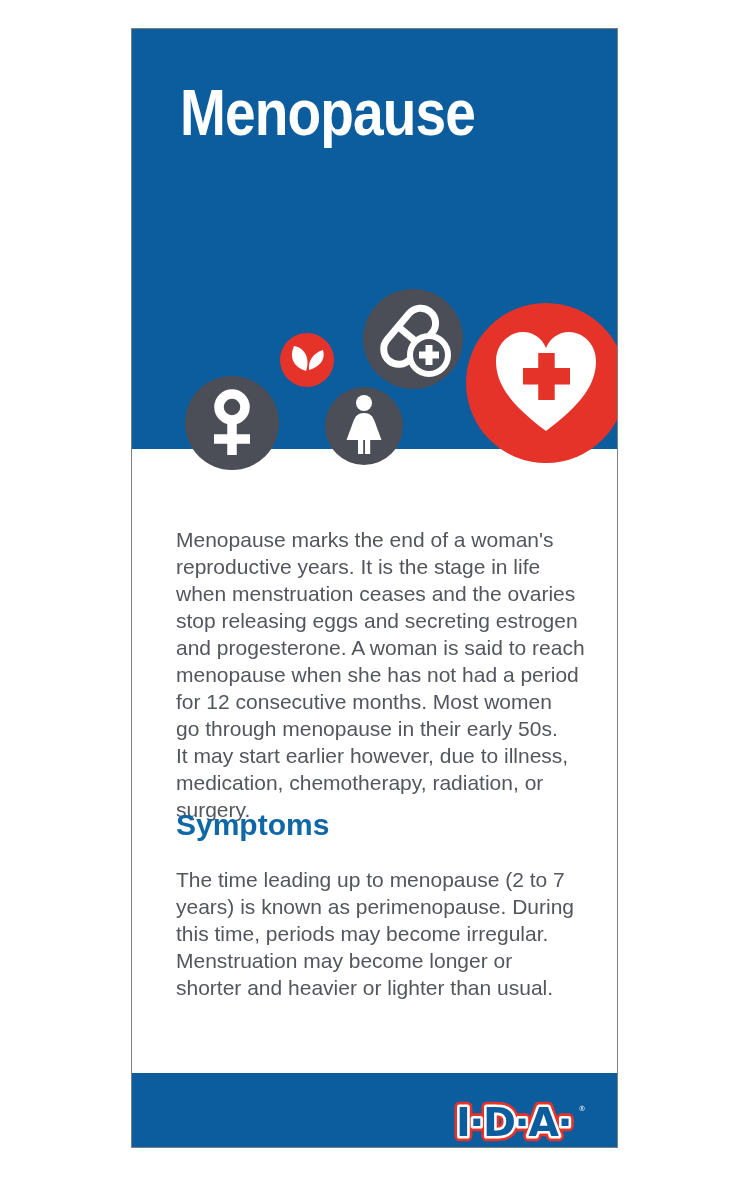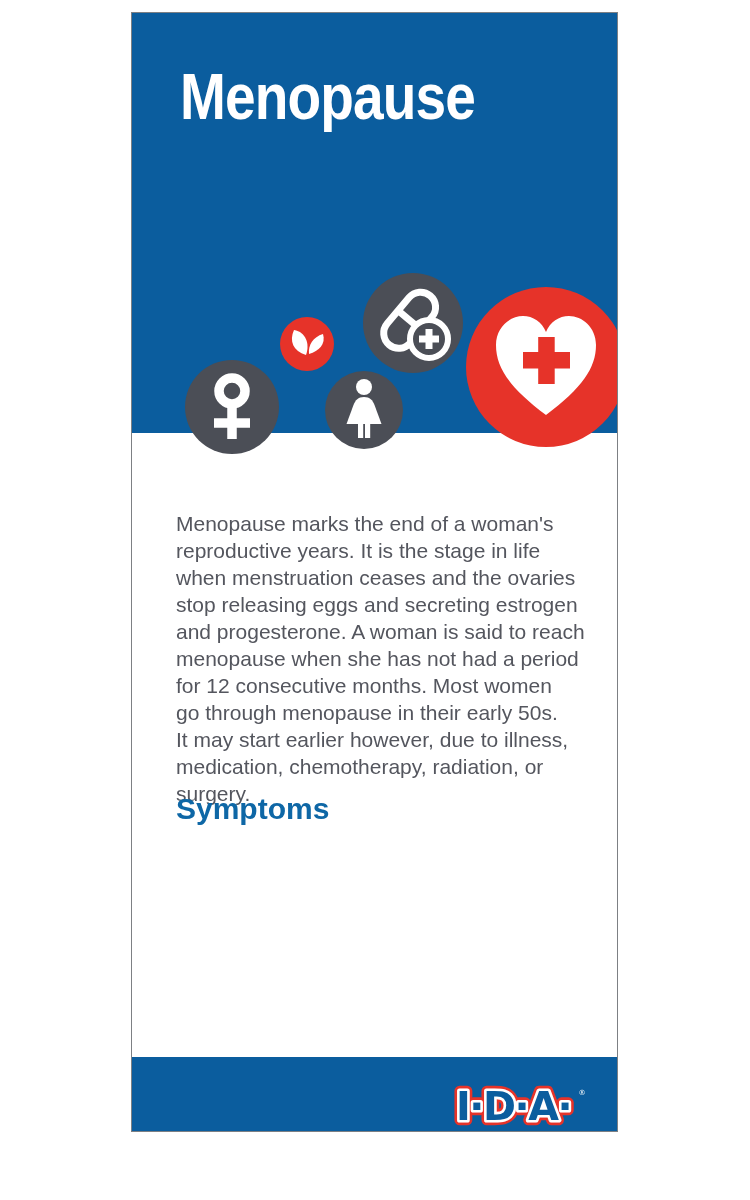--- a/index.html
+++ b/index.html
@@ -9,21 +9,21 @@
     --text: #54565E;
     --heading: #0E67A6;
     --white: #FFFFFF;
   }
   * { margin:0; padding:0; box-sizing:border-box; }
   body { font-family: "Liberation Sans", sans-serif; background:#fff; }
   .canvas {
     position:relative; width:750px; height:1200px; background:#fff; overflow:hidden;
   }
   .panel {
-    position:absolute; left:131px; top:12px; width:487px; height:1120px;
+    position:absolute; left:131px; top:28px; width:487px; height:1120px;
     background:#fff; border:1px solid #7d8084; overflow:hidden;
   }
   .header {
     position:absolute; left:0; top:0; width:100%; height:420px;
     background:var(--blue);
   }
   .page-title {
     position:absolute; left:48px; top:52px;
     font-size:64px; font-weight:bold; color:var(--white);
     line-height:64px; letter-spacing:-1px;
@@ -120,20 +120,25 @@
 and progesterone. A woman is said to reach
 menopause when she has not had a period
 for 12 consecutive months. Most women
 go through menopause in their early 50s.
 It may start earlier however, due to illness,
 medication, chemotherapy, radiation, or
 surgery.</p>
 
     <h2 class="symptoms-heading">Symptoms</h2>
 
+    <p class="para symptoms-para">The time leading up to menopause (2 to 7
+years) is known as perimenopause. During
+this time, periods may become irregular.
+Menstruation may become longer or
+shorter and heavier or lighter than usual.</p>
 
     <div class="footer">
       <div class="ida-logo">
         <svg viewBox="0 0 300 105" width="142" height="52">
           <g font-family="'DejaVu Sans', sans-serif" font-weight="bold" font-size="84" text-anchor="middle" letter-spacing="-3">
             <text x="145" y="82" fill="none" stroke="var(--red)" stroke-width="22" stroke-linejoin="round">I·D·A·</text>
             <text x="145" y="82" fill="none" stroke="var(--white)" stroke-width="11" stroke-linejoin="round">I·D·A·</text>
             <text x="145" y="82" fill="var(--blue)">I·D·A·</text>
           </g>
           <text x="282" y="30" font-family="'DejaVu Sans', sans-serif" font-size="15" fill="var(--white)">®</text>

